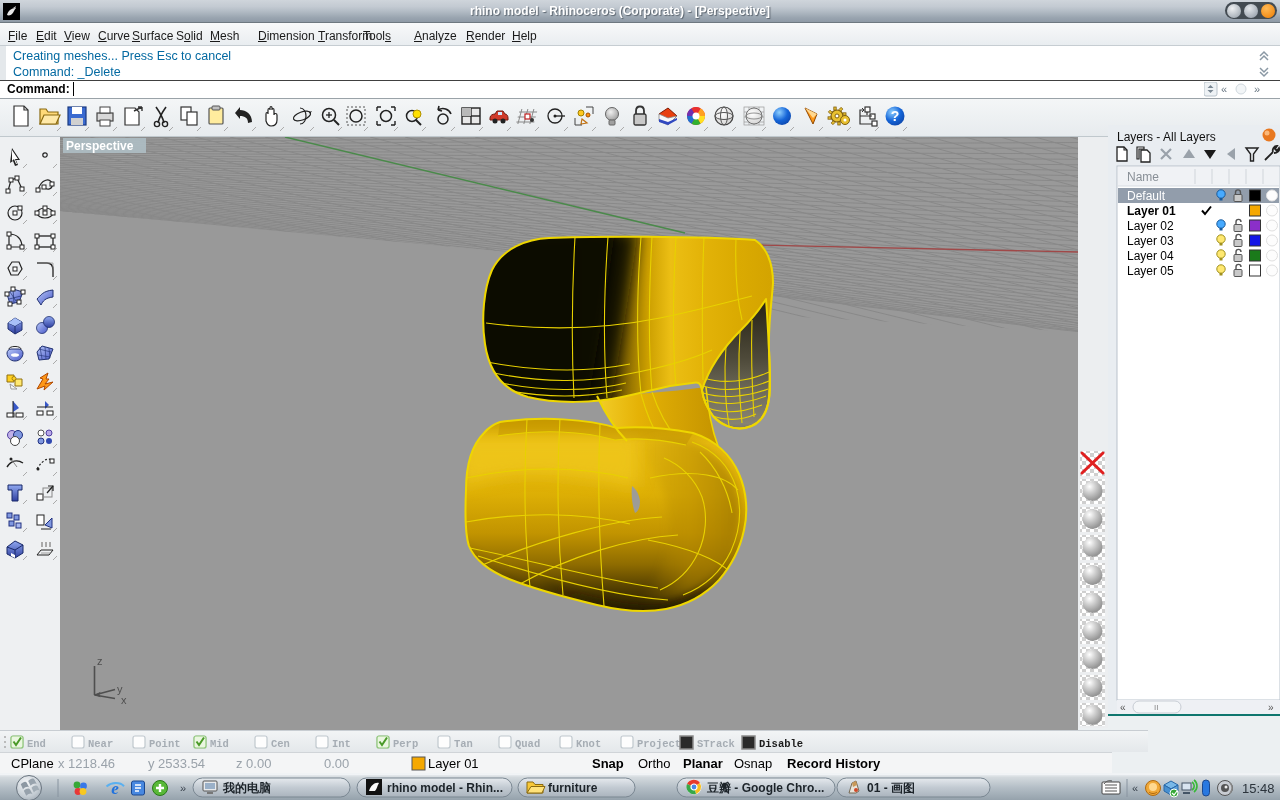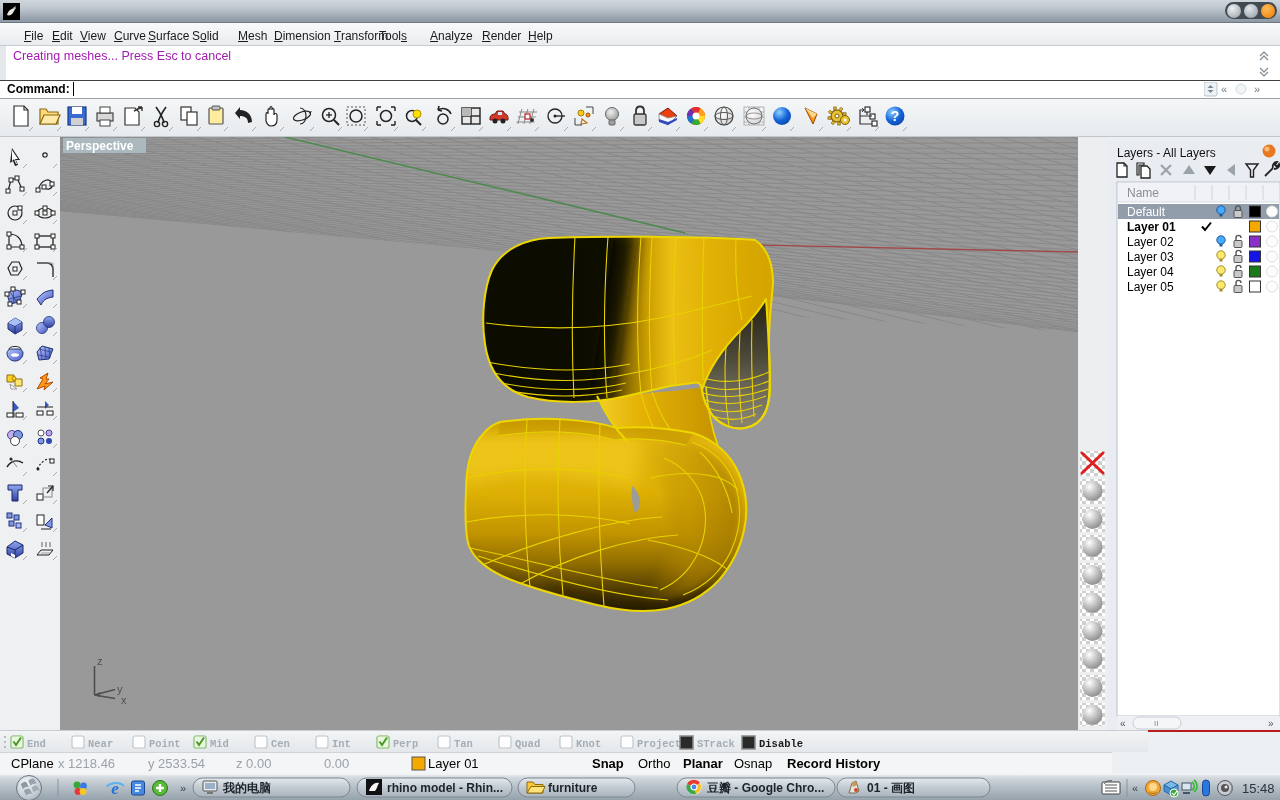--- a/index.html
+++ b/index.html
@@ -15,86 +15,88 @@
 #winbtns { position:absolute; right:3px; top:2px; width:52px; height:17px; border-radius:9px; background:#434b52; display:flex; align-items:center; justify-content:space-between; padding:0 2px; }
 #winbtns i { width:14px; height:14px; border-radius:50%; display:block; }
 #winbtns i.b1 { background:radial-gradient(circle at 38% 32%,#eef0f2,#a8b0b8 75%,#98a2ac); }
 #winbtns i.b2 { background:radial-gradient(circle at 38% 32%,#e4e8ec,#a2aab4 75%,#939da8); }
 #winbtns i.b3 { background:radial-gradient(circle at 38% 32%,#ffb954,#f28b16 75%,#e87c0a); }
 
 
 #menubar { position:absolute; left:0; top:23px; width:1280px; height:23px;
   background:linear-gradient(to bottom,#f8f9fa,#e9edf0); border-bottom:1px solid #c6cdd2;
   font-size:12px; color:#1a1a1a; }
-#menubar span { position:absolute; top:6px;margin-left:16px; }
+#menubar span { position:absolute; top:6px; }
 #menubar u { text-decoration:underline; }
 
 
-#cmdhist { position:absolute; left:0; top:46px; width:1280px; height:34px; background:#fff; font-size:12.5px; color:#a21caf; border-left:6px solid #e4e8eb; padding-top:2px; }
+#cmdhist { position:absolute; left:0; top:46px; width:1280px; height:34px; background:#fff; font-size:12.5px; color:#0369a1; border-left:6px solid #e4e8eb; padding-top:2px; }
 #cmdhist div { padding-left:7px; line-height:16px; }
 #cmdline { position:absolute; left:0; top:81px; width:1280px; height:17px; background:#fff; font-size:12px; }
 #cmdline b { position:absolute; left:7px; top:1px; font-weight:bold;text-align:right; }
 #cmdsep { position:absolute; left:0; top:80px; width:1280px; height:1px; background:#404040; }
 #cmdsep2 { position:absolute; left:0; top:98px; width:1280px; height:1px; background:#9aa2a8; }
 
 
 #maintb { position:absolute; left:0; top:99px; width:1280px; height:38px; background:linear-gradient(to bottom,#f4f6f7,#e7ebee); border-bottom:1px solid #c0c8cd; }
 
 
 #lefttb { position:absolute; left:0; top:137px; width:60px; height:593px; background:#eef0f2; }
 
 
 #viewport { position:absolute; left:60px; top:137px; width:1018px; height:593px; background:#999999; overflow:hidden; }
 
 
 #rstrip { position:absolute; left:1078px; top:137px; width:30px; height:591px; background:#eceef0; }
 
 
-#lpanel { position:absolute; left:1108px; top:141px; width:172px; height:591px; background:#b91c1c; font-size:12px; }
+#lpanel { position:absolute; left:1108px; top:125px; width:172px; height:591px; background:#0f766e; font-size:12px; }
 
 
 #osnap { position:absolute; left:0; top:730px; width:1148px; height:22px; background:linear-gradient(to bottom,#f2f4f5,#e4e8eb); border-top:1px solid #c8cdd2; font-size:12px; color:#9aa0a6; }
 
 #statusbar { position:absolute; left:0; top:752px; width:1112px; height:21px; background:#f4f5f6; border-top:1px solid #d0d4d8; font-size:13px; color:#0369a1; }
 
 
 #taskbar { position:absolute; left:0; top:773px; width:1280px; height:27px;
   background:linear-gradient(to bottom,#e6eaed 0%,#c6cdd4 15%,#b0bac2 55%,#9aa5ae 90%,#8d98a2 100%); border-top:1px solid #f0f3f5; }
 </style>
 </head>
 <body>
 <div id="app">
   <div id="titlebar">
     <div class="ticon"><svg width="17" height="17">
           <path d="M 4,12 C 5,8 8,5 13,5 C 11,7 11,9 9,11 C 8,12 6,13 4,12 Z" fill="#e8e8e8"></path>
           <path d="M 10,5 L 13,3 L 12,6 Z" fill="#d0d0d0"></path>
         </svg></div>
+    <div class="ttext">rhino model - Rhinoceros (Corporate) - [Perspective]</div>
     <div id="winbtns">
         <i class="b1"></i>
         <i class="b2"></i>
         <i class="b3"></i>
       </div>
   </div>
   <div id="menubar">
     <span style="left:8px"><u>F</u>ile</span>
     <span style="left:36px"><u>E</u>dit</span>
     <span style="left:64px"><u>V</u>iew</span>
     <span style="left:98px"><u>C</u>urve</span>
     <span style="left:132px"><u>S</u>urface</span>
     <span style="left:176px">S<u>o</u>lid</span>
-    <span style="left:222px"><u>M</u>esh</span>
+    <span style="left:210px"><u>M</u>esh</span>
     <span style="left:258px"><u>D</u>imension</span>
     <span style="left:318px"><u>T</u>ransform</span>
     <span style="left:363px">Tool<u>s</u></span>
     <span style="left:414px"><u>A</u>nalyze</span>
     <span style="left:466px"><u>R</u>ender</span>
     <span style="left:512px"><u>H</u>elp</span>
   </div>
   <div id="cmdhist">
     <div>Creating meshes... Press Esc to cancel</div>
+    <div>Command: _Delete</div>
       <svg style="position:absolute;right:8px;top:4px" width="14" height="28">
         <path d="M 2,6 L 6,2 L 10,6 M 2,10 L 6,6 L 10,10" stroke="#8a98a4" fill="none" stroke-width="1.5"></path>
         <path d="M 2,18 L 6,22 L 10,18 M 2,22 L 6,26 L 10,22" stroke="#8a98a4" fill="none" stroke-width="1.5"></path>
       </svg>
     </div>
   <div id="cmdsep"></div>
   <div id="cmdline">
       <b>Command:</b>
       <span style="position:absolute;left:73px;top:1px;border-left:1px solid #000;height:14px;"></span>
       <svg style="position:absolute;right:14px;top:1px" width="62" height="15">

